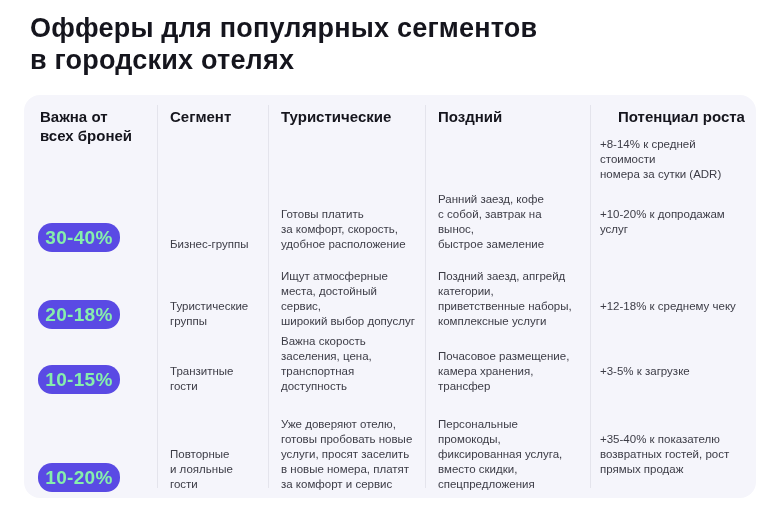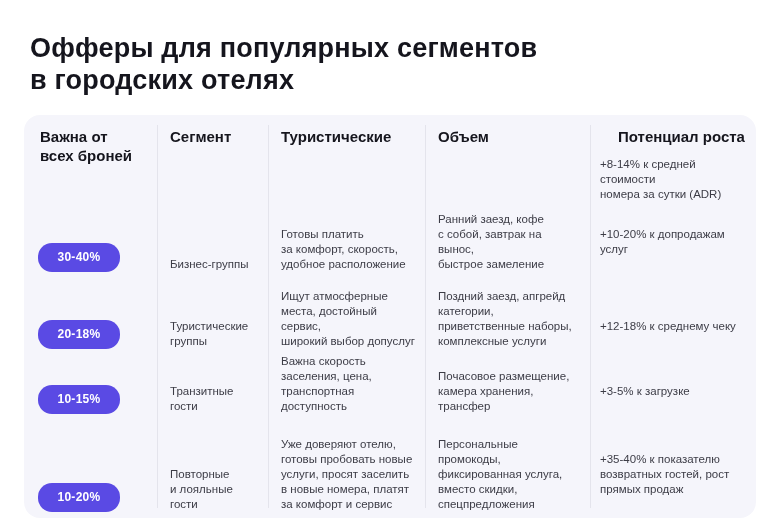--- a/index.html
+++ b/index.html
@@ -2,21 +2,21 @@
 <html><head>
 <meta charset="utf-8">
 <style>
   * { margin: 0; padding: 0; box-sizing: border-box; }
   html, body {
     width: 780px; height: 522px;
     background: #ffffff;
     font-family: "Liberation Sans", "DejaVu Sans", sans-serif;
     overflow: hidden;
   }
-  .page { position: relative; width: 780px; height: 432px; margin-top: 20px; }
+  .page { position: relative; width: 780px; height: 432px; }
 
   .title {
     position: absolute;
     left: 30px; top: 13px;
     font-size: 27px;
     font-weight: 800;
     line-height: 1.18;
     color: #15151d;
     white-space: pre-line;
     letter-spacing: 0.2px;
@@ -73,22 +73,22 @@
   .cell.last  { padding-left: 10px; }
   .cell p { margin: 0; }
   .cell p + p { margin-top: 10px; }
 
   .badge {
     display: inline-block;
     width: 82px;
     padding: 7px 0;
     background: #5a4ae4;
     border-radius: 14px;
-    color: #ffffff;
-    font-size: 12px;
+    color: #86efac;
+    font-size: 19px;
     font-weight: 700;
     text-align: center;
     letter-spacing: 0.3px;
   }
 </style>
 </head>
 <body>
 
 <div class="page">
 
@@ -100,21 +100,21 @@
     <div class="divider d2"></div>
     <div class="divider d3"></div>
     <div class="divider d4"></div>
 
     <div class="grid">
 
       <div class="hcell first">Важна от
 всех броней</div>
       <div class="hcell">Сегмент</div>
       <div class="hcell">Туристические</div>
-      <div class="hcell">Объем</div>
+      <div class="hcell">Поздний</div>
       <div class="hcell last">Потенциал роста</div>
 
       <div class="cell first">
         <span class="badge">30-40%</span>
       </div>
       <div class="cell">Бизнес-группы</div>
       <div class="cell">Готовы платить
 за комфорт, скорость,
 удобное расположение</div>
       <div class="cell">Ранний заезд, кофе

